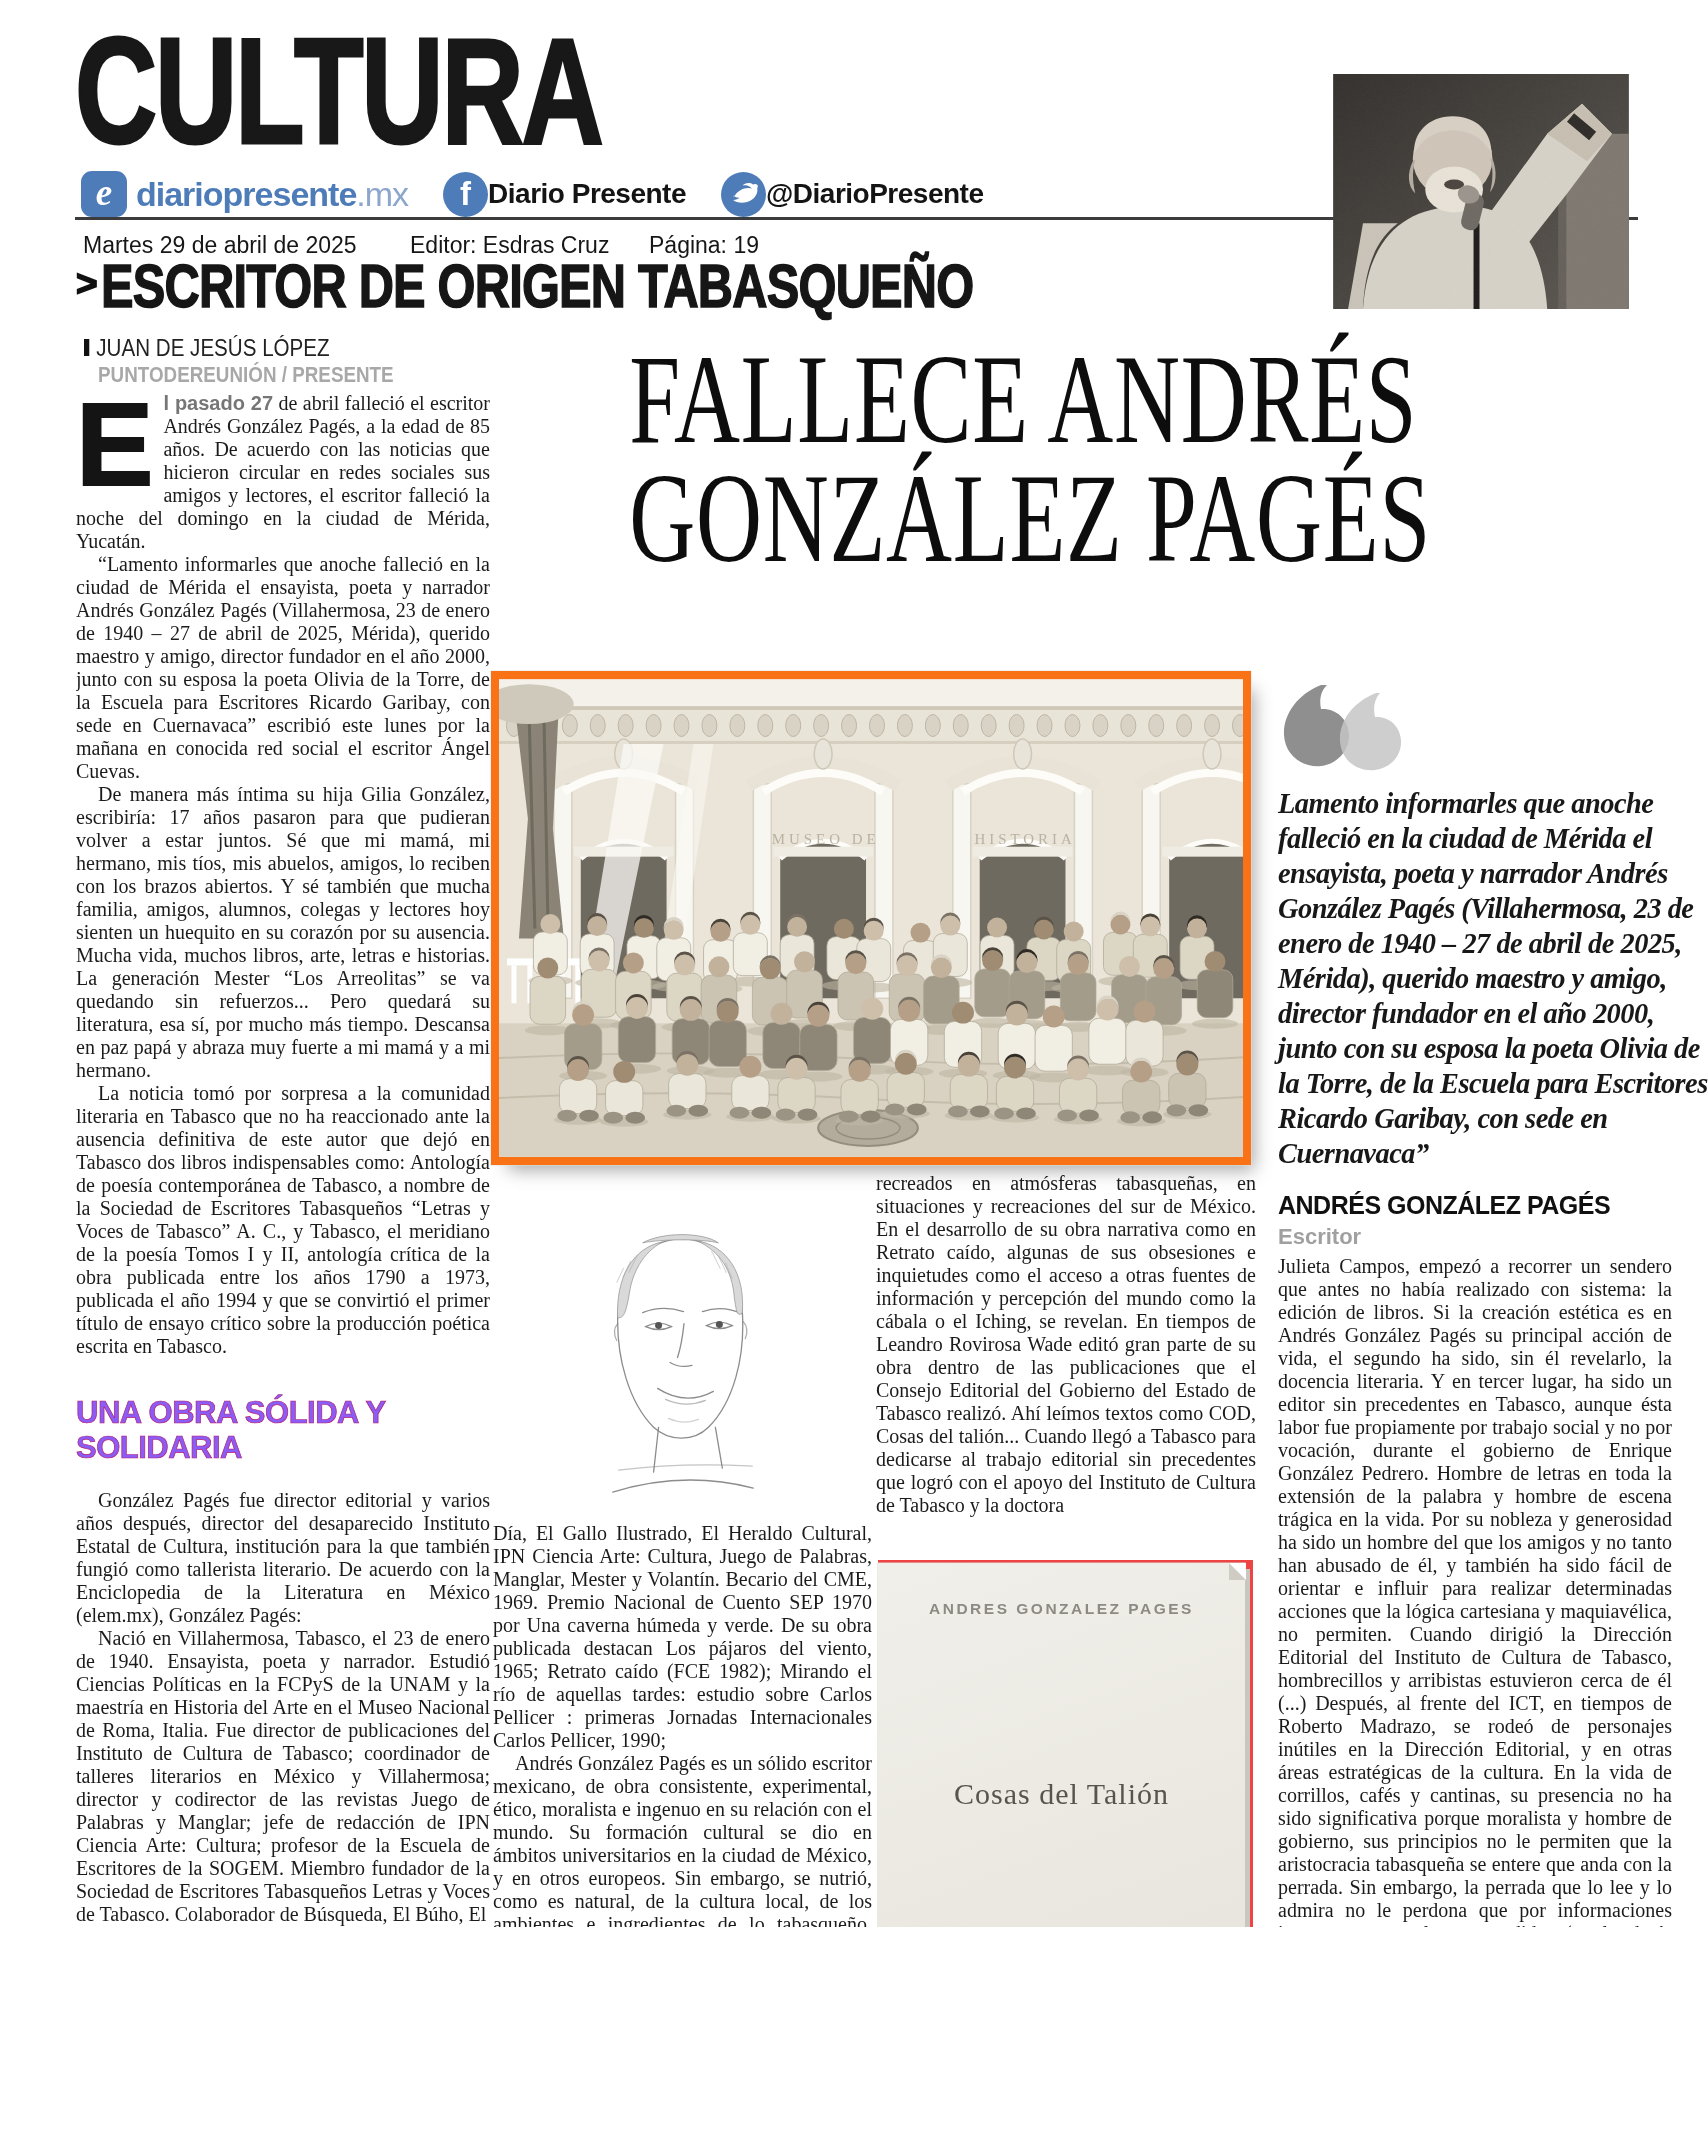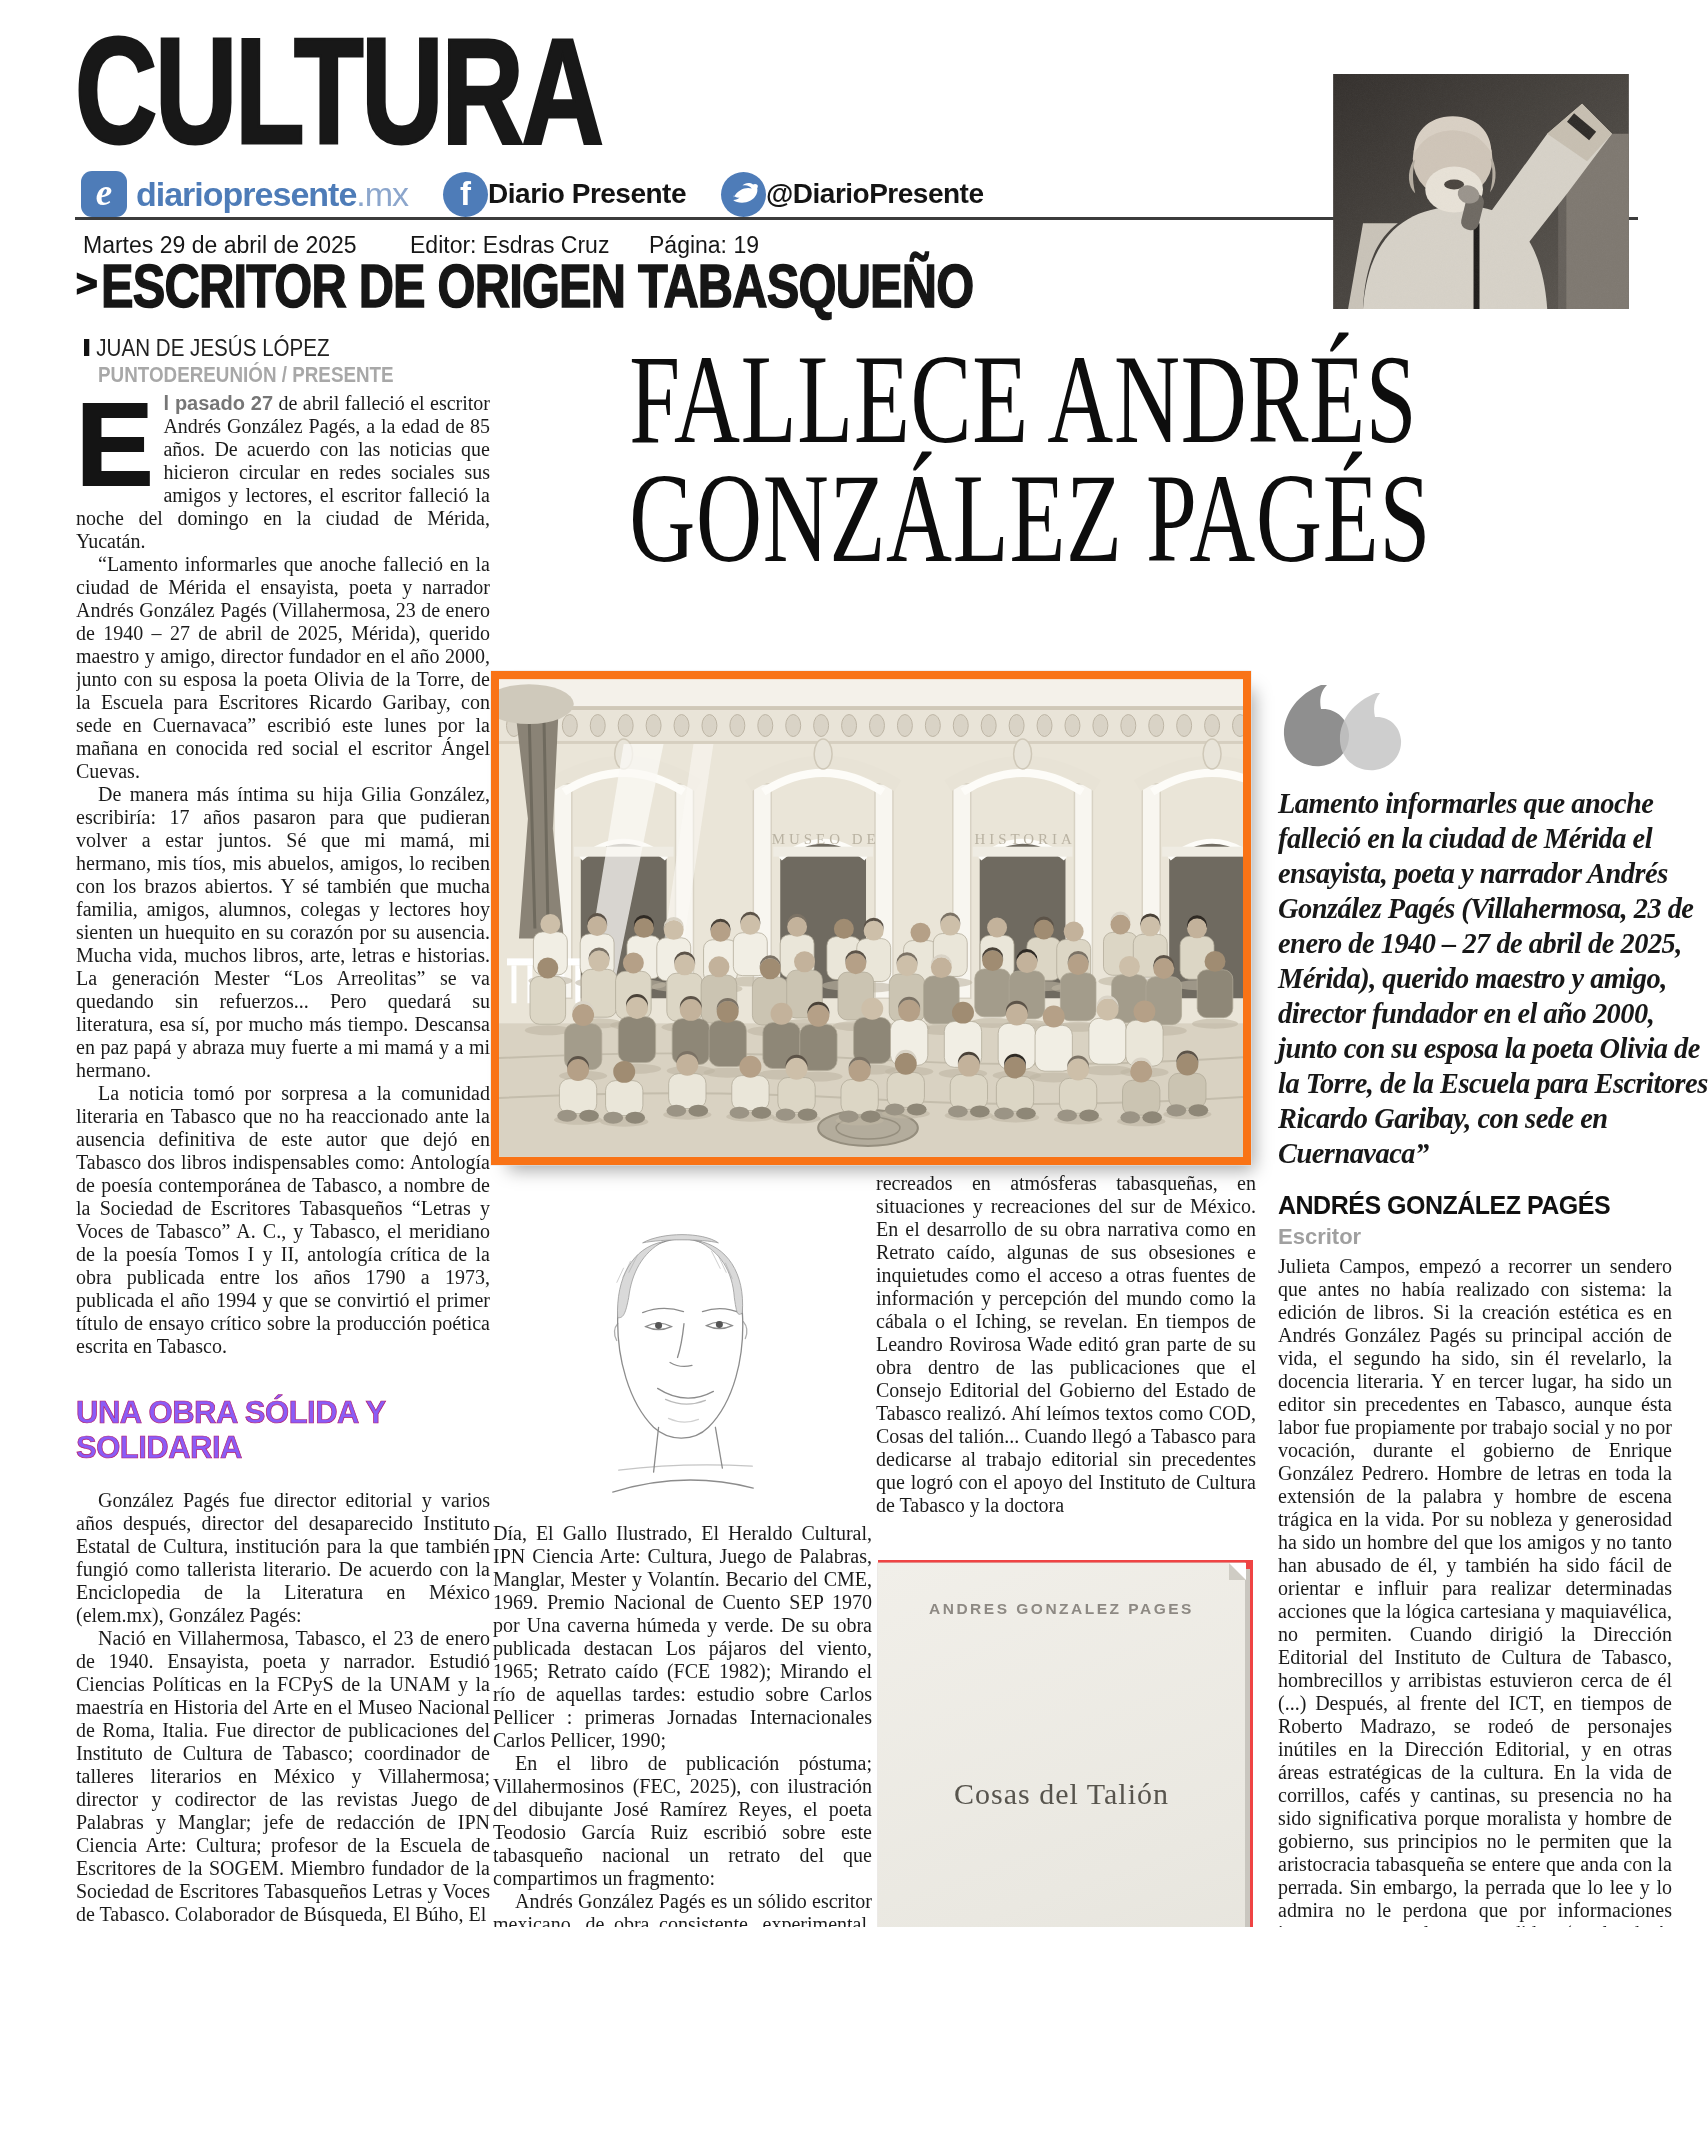--- a/index.html
+++ b/index.html
@@ -693,21 +693,20 @@
       <g stroke="#a8a8a8" stroke-width="1.4" opacity=".8">
         <path d="M262 150 l-14 30 M276 136 l-16 34 M290 124 l-18 36 M466 140 l14 32 M452 126 l16 34 M438 116 l18 36"></path>
       </g>
       <circle cx="332" cy="266" r="7" fill="#555"></circle>
       <circle cx="454" cy="264" r="7" fill="#555"></circle>
     </svg>
   </div>
 
   <div class="bodycol" id="col2">
       <p class="body-p flush">Día, El Gallo Ilustrado, El Heraldo Cultural, IPN Ciencia Arte: Cultura, Juego de Palabras, Manglar, Mester y Volantín. Becario del CME, 1969. Premio Nacional de Cuento SEP 1970 por Una caverna húmeda y verde.  De su obra publicada destacan Los pájaros del viento, 1965; Retrato caído (FCE 1982); Mirando el río de aquellas tardes: estudio sobre Carlos Pellicer : primeras Jornadas Internacionales Carlos Pellicer, 1990;</p>
-      <p class="body-p">En el libro de publicación póstuma; Villahermosinos (FEC, 2025), con ilustración del dibujante José Ramírez Reyes, el poeta Teodosio García Ruiz escribió sobre este tabasqueño nacional un retrato del que compartimos un fragmento:</p>
       <p class="body-p">Andrés González Pagés es un sólido escritor mexicano, de obra consistente, experimental, ético, moralista e ingenuo en su relación con el mundo. Su formación cultural se dio en ámbitos universitarios en la ciudad de México, y en otros europeos. Sin embargo, se nutrió, como es natural, de la cultura local, de los ambientes e ingredientes de lo tabasqueño. Muchos de sus relatos están imbuidos y</p>
     </div>
   <div class="bodycol" id="col3">
       <p class="body-p flush">recreados en atmósferas tabasqueñas, en situaciones y recreaciones del sur de México. En el desarrollo de su obra narrativa como en Retrato caído, algunas de sus obsesiones e inquietudes como el acceso a otras fuentes de información y percepción del mundo como la cábala o el Iching, se revelan. En tiempos de Leandro Rovirosa Wade editó gran parte de su obra dentro de las publicaciones que el Consejo Editorial del Gobierno del Estado de Tabasco realizó. Ahí leímos textos como COD, Cosas del talión... Cuando llegó a Tabasco para dedicarse al trabajo editorial sin precedentes que logró con el apoyo del Instituto de Cultura de Tabasco y la doctora</p>
     </div>
   <div class="bodycol" id="col4">
       <p class="body-p flush">Julieta Campos, empezó a recorrer un sendero que antes no había realizado con sistema: la edición de libros. Si la creación estética es en Andrés González Pagés su principal acción de vida, el segundo ha sido, sin él revelarlo, la docencia literaria. Y en tercer lugar, ha sido un editor sin precedentes en Tabasco, aunque ésta labor fue propiamente por trabajo social y no por vocación, durante el gobierno de Enrique González Pedrero. Hombre de letras en toda la extensión de la palabra y hombre de escena trágica en la vida. Por su nobleza y generosidad ha sido un hombre del que los amigos y no tanto han abusado de él, y también ha sido fácil de orientar e influir para realizar determinadas acciones que la lógica cartesiana y maquiavélica, no permiten. Cuando dirigió la Dirección Editorial del Instituto de Cultura de Tabasco, hombrecillos y arribistas estuvieron cerca de él (...) Después, al frente del ICT, en tiempos de Roberto Madrazo, se rodeó de personajes inútiles en la Dirección Editorial, y en otras áreas estratégicas de la cultura. En la vida de corrillos, cafés y cantinas, su presencia no ha sido significativa porque moralista y hombre de gobierno, sus principios no le permiten que la aristocracia tabasqueña se entere que anda con la perrada. Sin embargo, la perrada que lo lee y lo admira no le perdona que por informaciones incorrectas o mal comprendidas (ya lo decía Edward de Bono) nos haya retirado la palabra y la amistad. A fin de cuentas es autor de un olfato crítico, y leerlo como los viejos libros, es recordar una vieja amistad.</p>
     </div>
 
   <div class="book">

